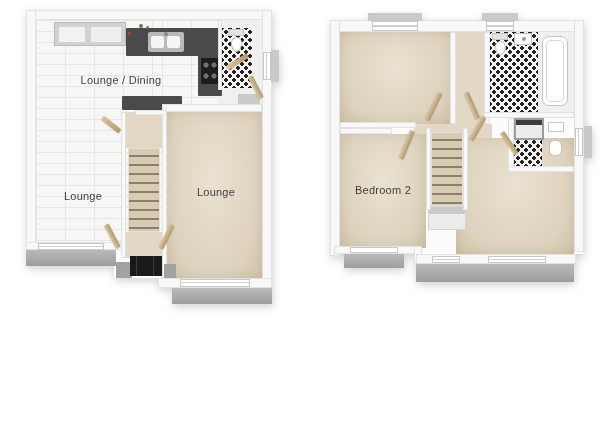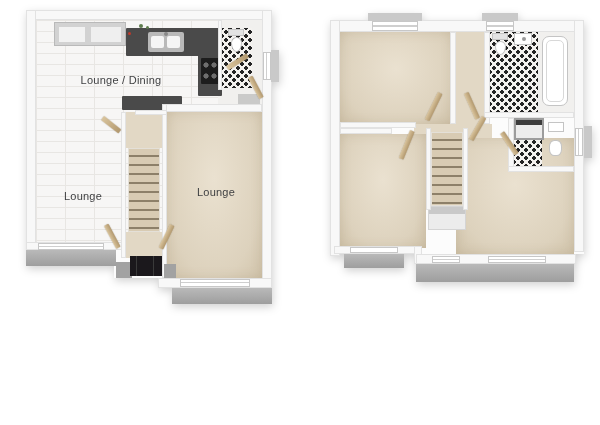--- a/index.html
+++ b/index.html
@@ -184,15 +184,16 @@
     <div class="win-h" style="left:432px;top:256px;width:28px;height:7px"></div>
     <div class="win-h" style="left:488px;top:256px;width:58px;height:7px"></div>
     <div class="sill" style="left:416px;top:264px;width:158px;height:18px"></div>
 
     <div class="door" style="left:438px;top:92px;width:5px;height:30px;transform:rotate(26deg)"></div>
     <div class="door" style="left:464px;top:94px;width:5px;height:28px;transform:rotate(-24deg)"></div>
     <div class="door" style="left:482px;top:116px;width:5px;height:26px;transform:rotate(30deg)"></div>
     <div class="door" style="left:500px;top:134px;width:5px;height:26px;transform:rotate(-34deg)"></div>
     <div class="door" style="left:410px;top:130px;width:5px;height:30px;transform:rotate(22deg)"></div>
 
+    <div class="room-label" style="left:343px;top:184px;width:80px">Bedroom 2</div>
   </div>
 
 </div>
 
 </body></html>

